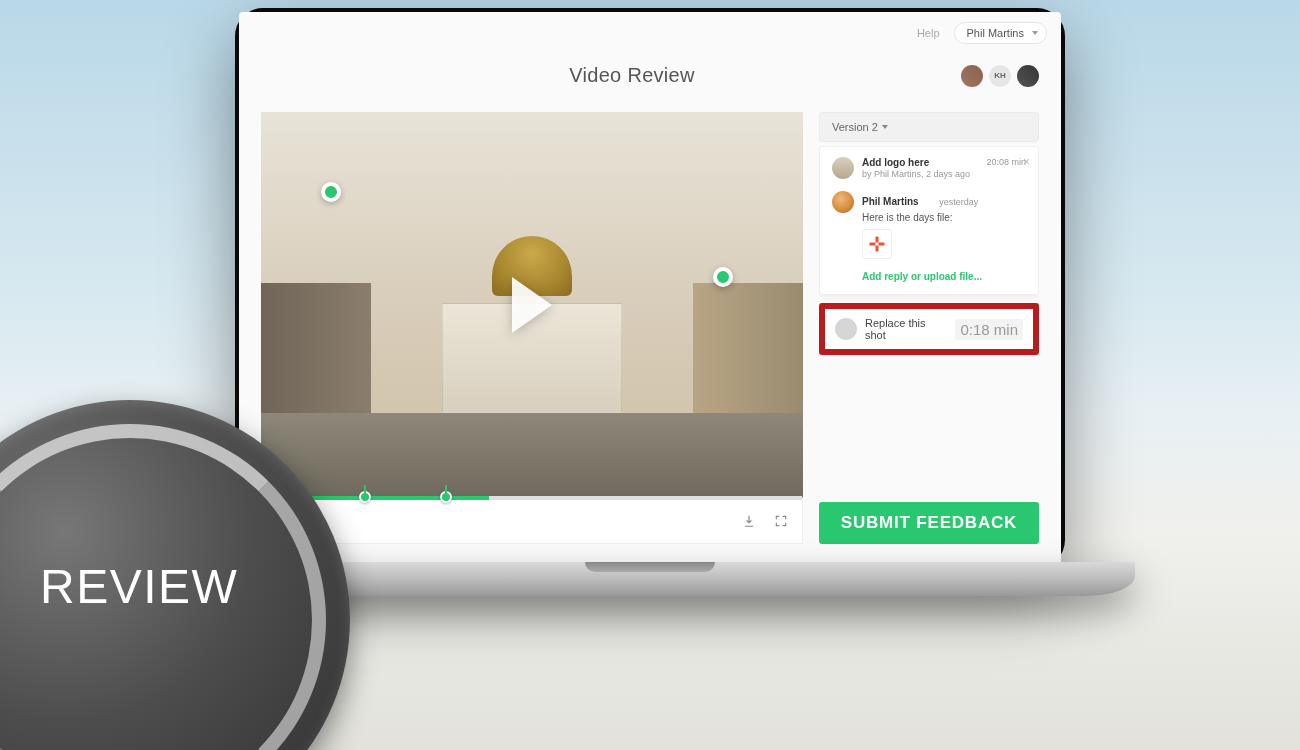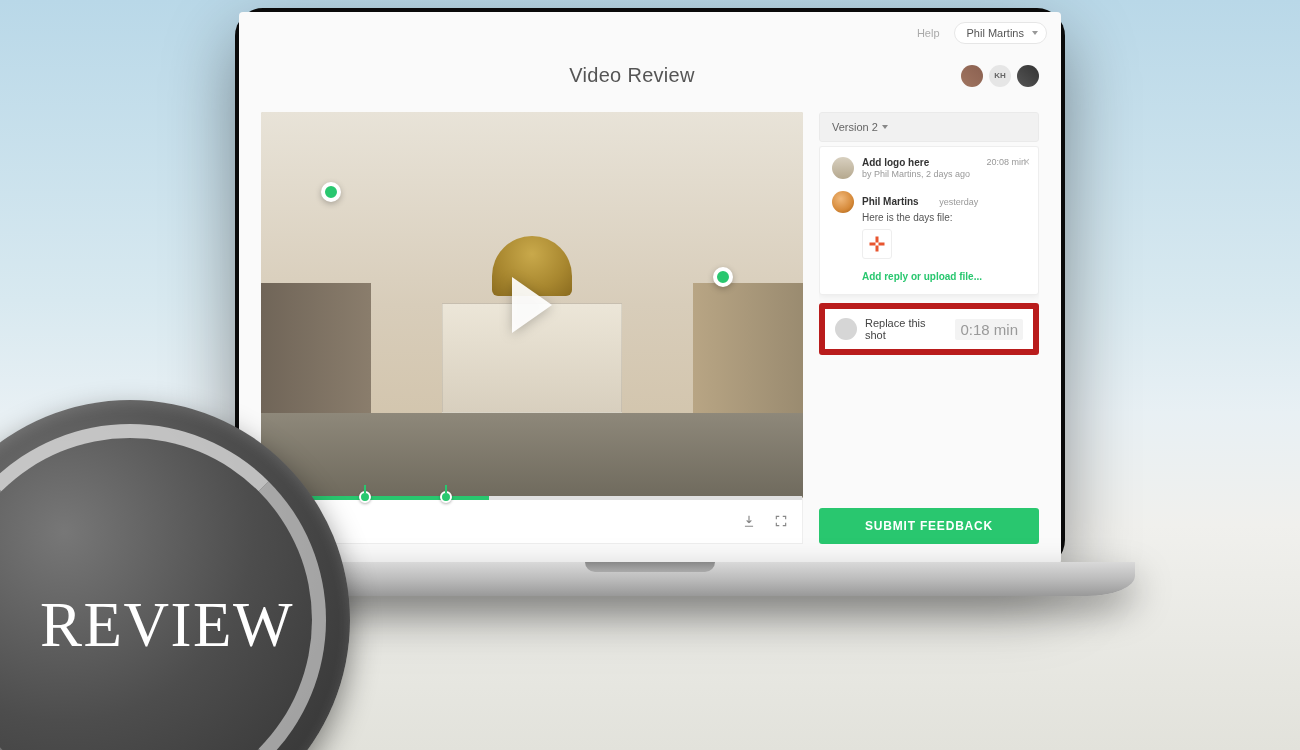--- a/index.html
+++ b/index.html
@@ -357,21 +357,21 @@
   margin-top:auto;
   padding-top:8px;
 }
 .submit-button {
   width:100%;
   background:#29c76f;
   color:#fff;
   border:none;
   border-radius:3px;
   padding:11px 0;
-  font-size:12px;
+  font-size:17px;
   font-weight:700;
   letter-spacing:.8px;
   cursor:pointer;
 }
 
 
 .review-badge {
   position: absolute;
   left: -90px;
   bottom: -90px;
@@ -387,26 +387,25 @@
   position:absolute;
   inset:24px;
   border-radius:50%;
   border: 14px solid rgba(200,200,200,.35);
   border-top-color: rgba(230,230,230,.75);
   border-right-color: rgba(230,230,230,.6);
 }
 .review-text {
   position:absolute;
   color:#fff;
-  font-size:63px;
+  font-size:48px;
   font-weight:400;
   letter-spacing:1.5px;
   left: 130px;
-  top: 189px;
-  font-family: Liberation Serif, serif;
+  top: 159px;
 }
 </style>
 </head>
 <body>
 
 <div class="laptop-frame">
   <div class="screen">
 
     <div class="top-bar">
       <span class="help-link">Help</span>

